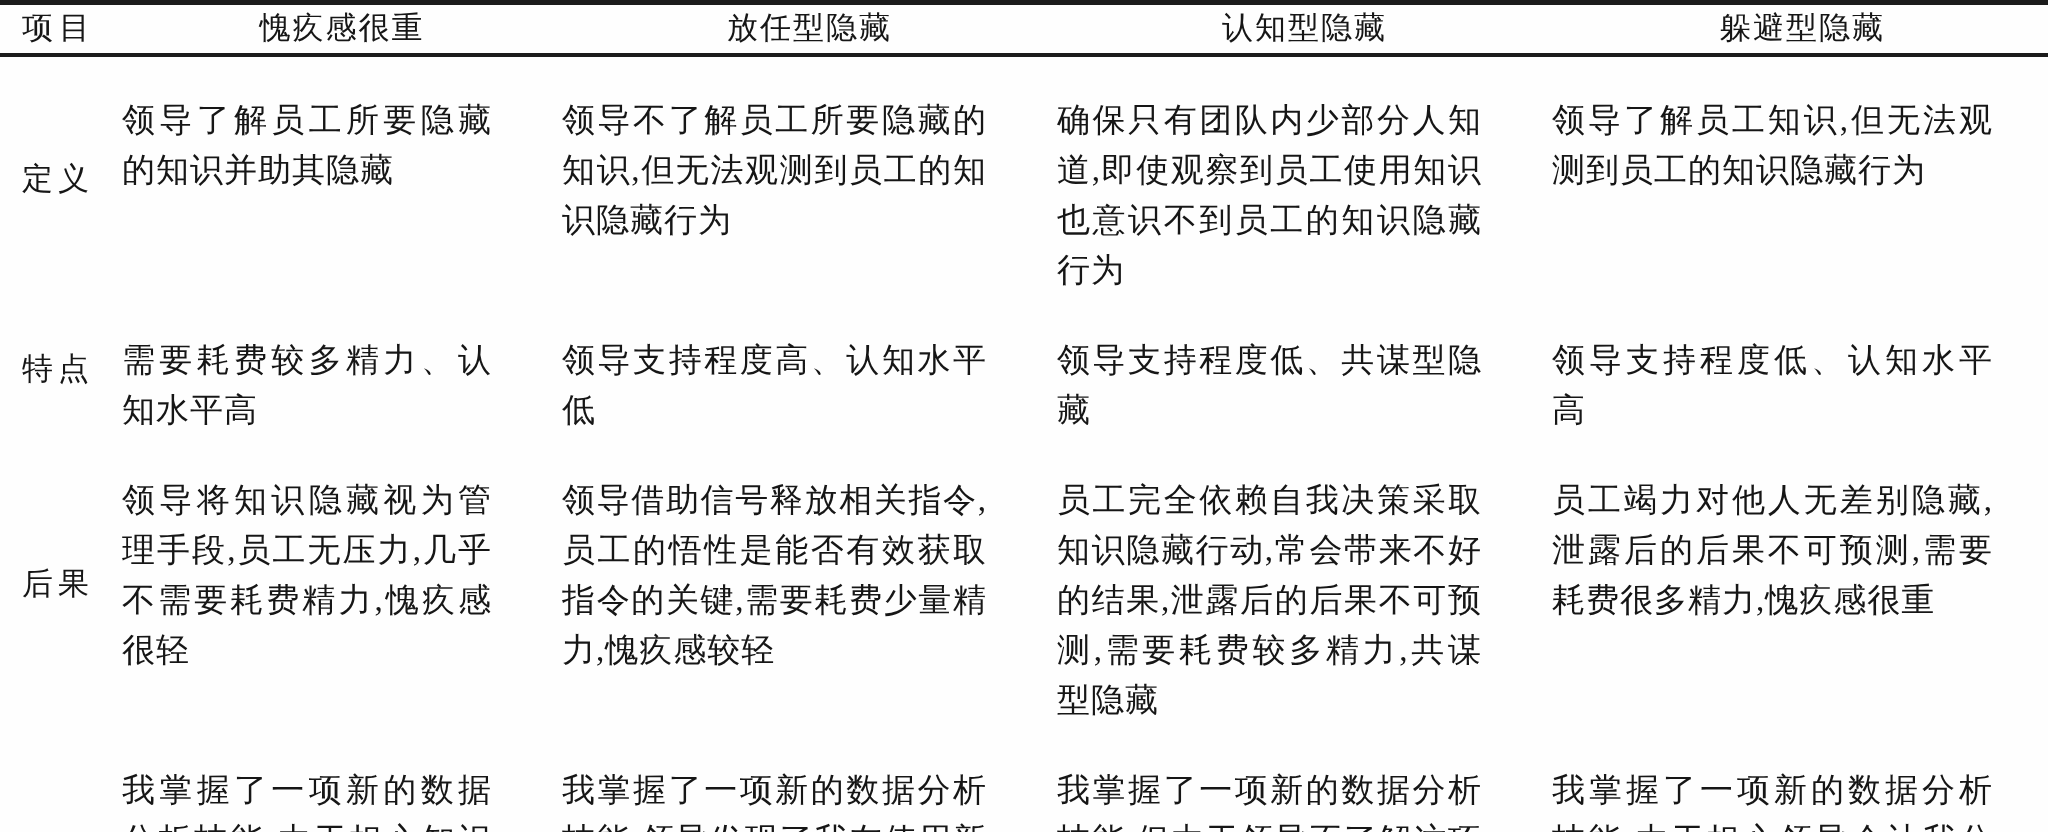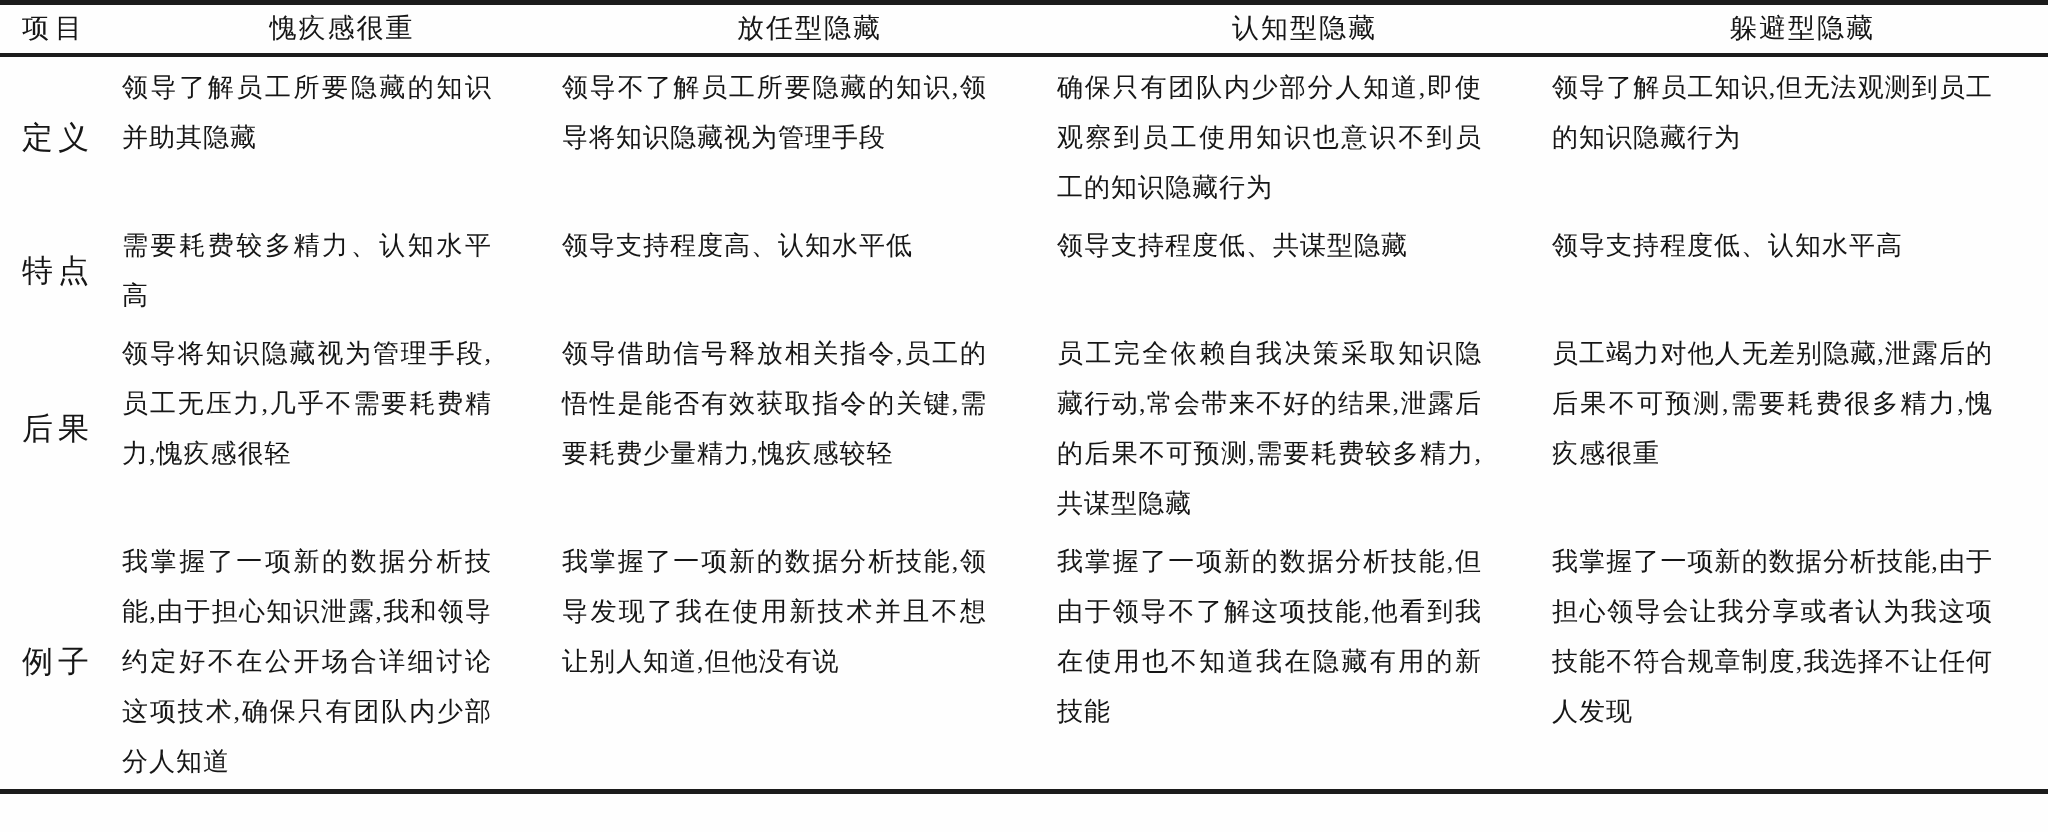--- a/index.html
+++ b/index.html
@@ -15,37 +15,38 @@
   }
   .trow{
     display:grid;
     grid-template-columns:122px 440px 495px 495px 501px;
   }
   .thead{
     border-bottom:4px solid #1c1c1c;
     height:48px;
   }
   .thead .hcell{
-    font-size:27px;letter-spacing:2px;
+    font-size:31px;letter-spacing:2px;
     line-height:46px;text-align:center;white-space:nowrap;
   }
   .thead .hcell.first{
     text-align:left;padding-left:22px;letter-spacing:6px;
   }
   .tbody-row{padding:6px 0 2px 0;}
   .label-cell{
     display:flex;align-items:center;
     font-size:31px;letter-spacing:5px;
     padding-left:22px;box-sizing:border-box;font-family:Liberation Serif, serif;
   }
   .tcell{
-    font-size:26px;line-height:50px;letter-spacing:1px;
+    font-size:33px;line-height:50px;letter-spacing:1px;
     text-align:justify;text-justify:inter-character;
     box-sizing:border-box;
     padding-right:70px;
+    margin-top:32px;
   }
   .tcell.c2,.tcell.c3{padding-right:70px;}
   .tcell.c4{padding-right:60px;}
 </style>
 </head>
 <body>
 
 <div class="page">
   <div class="ktable">
 
@@ -53,21 +54,21 @@
       <div class="hcell first">项目</div>
       <div class="hcell">愧疚感很重</div>
       <div class="hcell">放任型隐藏</div>
       <div class="hcell">认知型隐藏</div>
       <div class="hcell">躲避型隐藏</div>
     </div>
 
     <div class="trow tbody-row">
       <div class="label-cell">定义</div>
       <div class="tcell c1">领导了解员工所要隐藏的知识并助其隐藏</div>
-      <div class="tcell c2">领导不了解员工所要隐藏的知识,领导将知识隐藏视为管理手段</div>
+      <div class="tcell c2">领导不了解员工所要隐藏的知识,但无法观测到员工的知识隐藏行为</div>
       <div class="tcell c3">确保只有团队内少部分人知道,即使观察到员工使用知识也意识不到员工的知识隐藏行为</div>
       <div class="tcell c4">领导了解员工知识,但无法观测到员工的知识隐藏行为</div>
     </div>
 
     <div class="trow tbody-row">
       <div class="label-cell">特点</div>
       <div class="tcell c1">需要耗费较多精力、认知水平高</div>
       <div class="tcell c2">领导支持程度高、认知水平低</div>
       <div class="tcell c3">领导支持程度低、共谋型隐藏</div>
       <div class="tcell c4">领导支持程度低、认知水平高</div>

